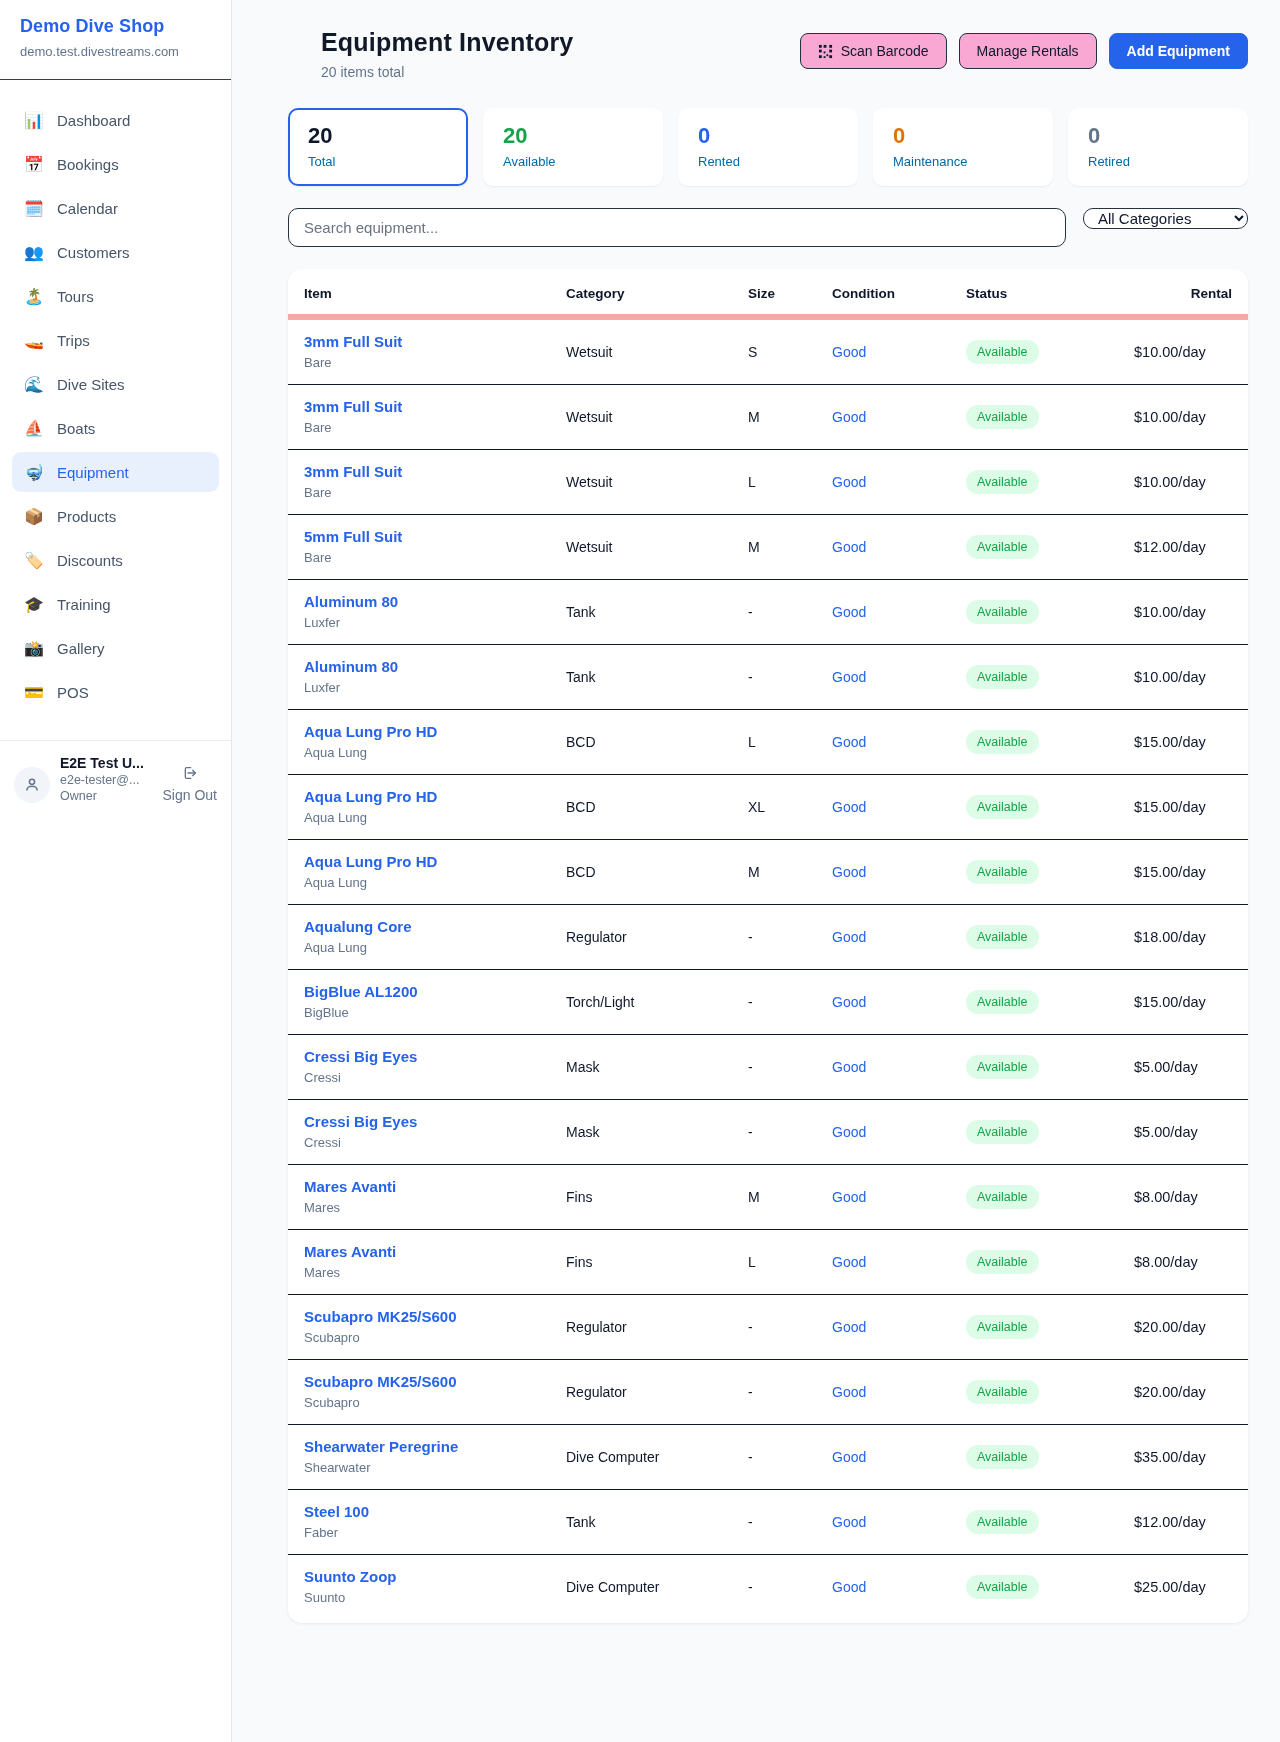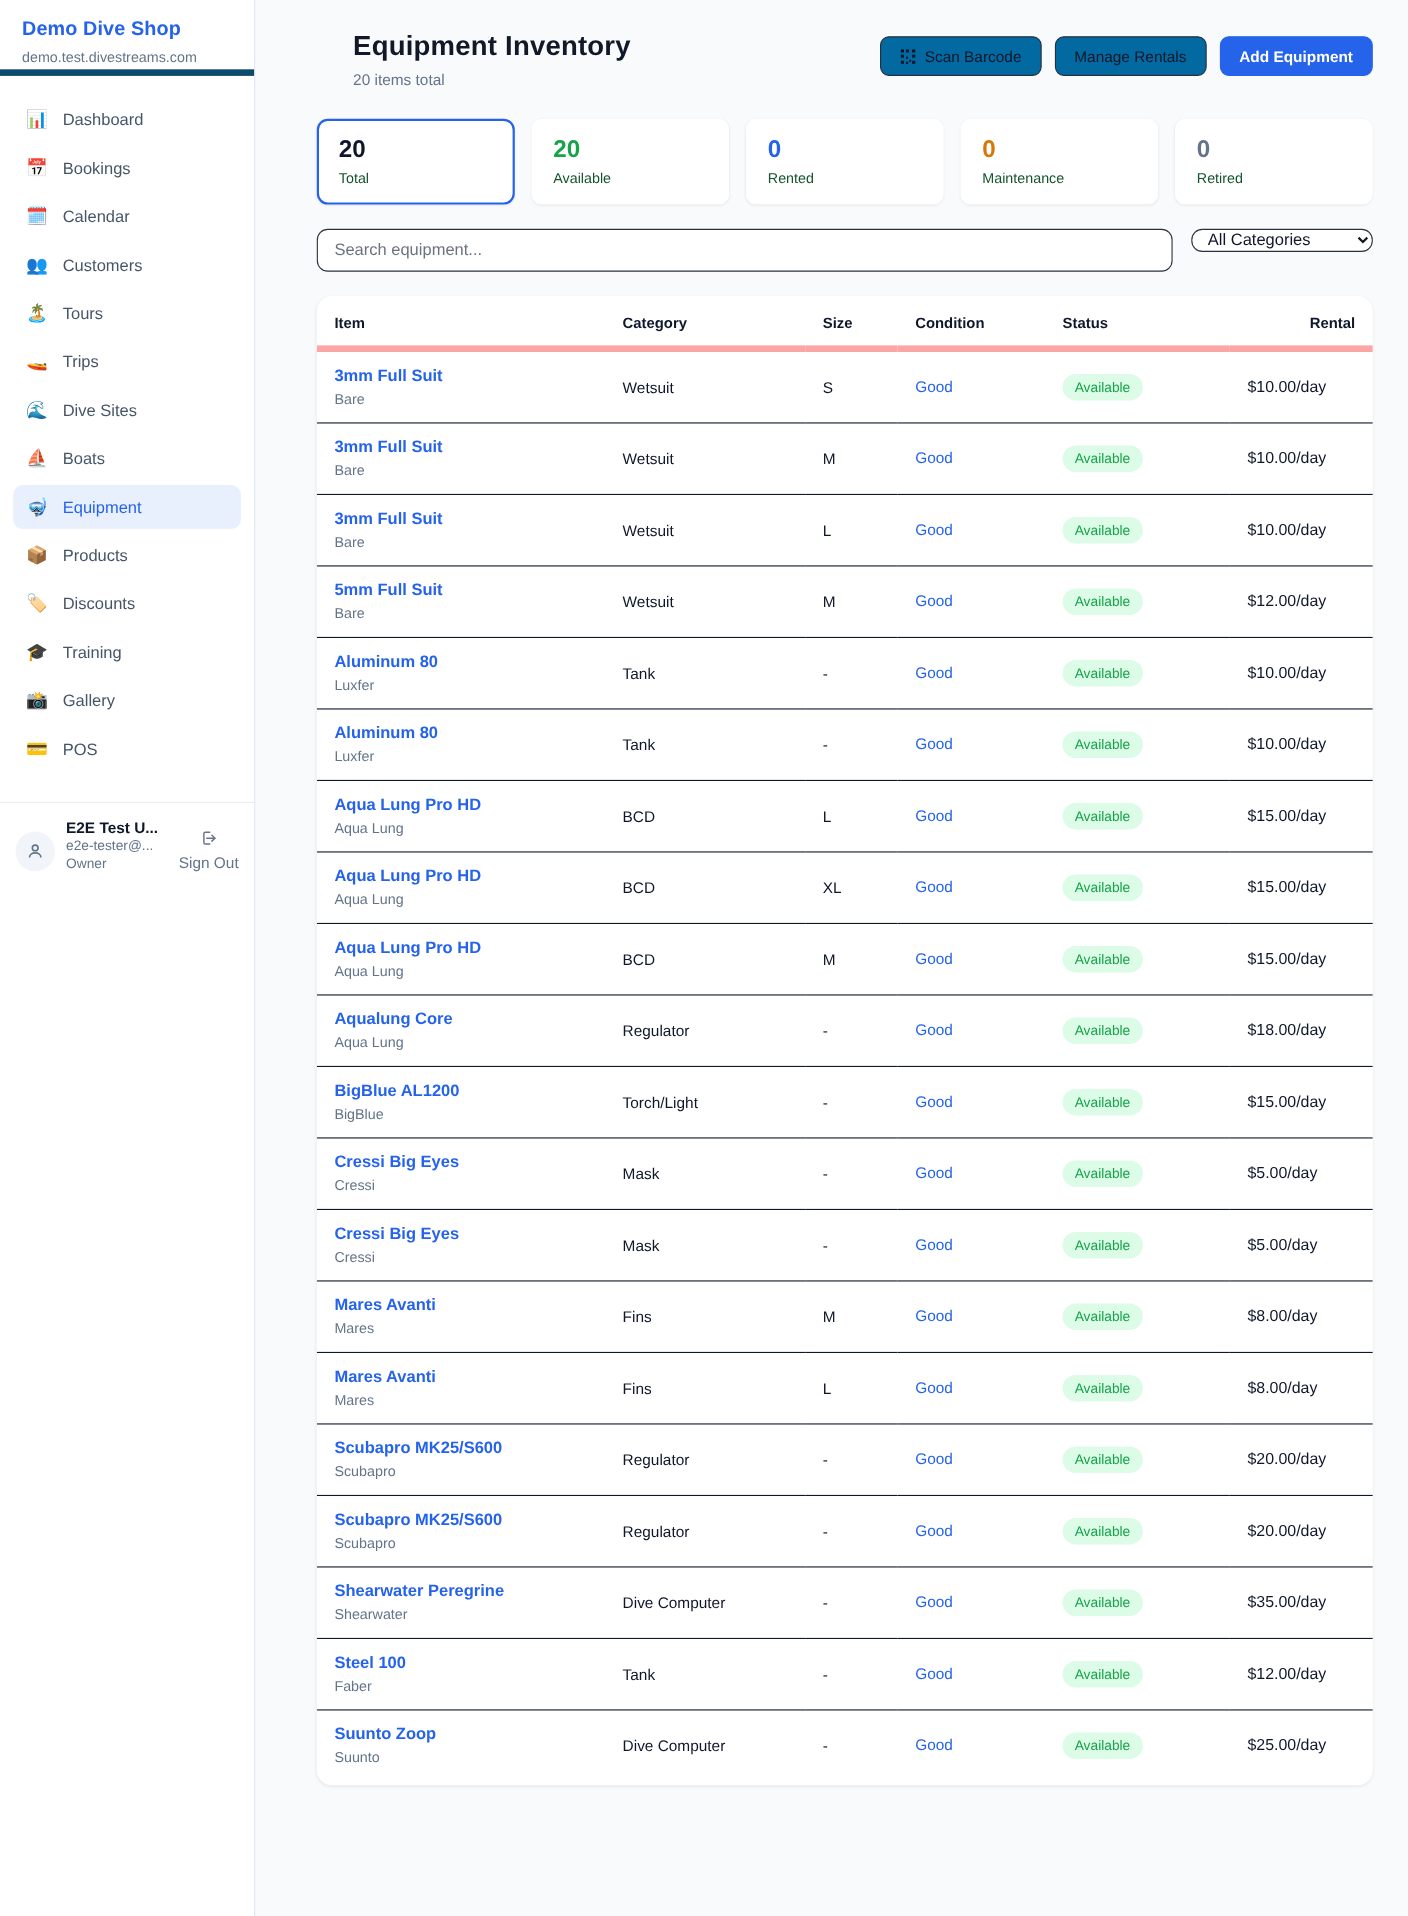--- a/index.html
+++ b/index.html
@@ -12,21 +12,21 @@
   }
   .layout { display:flex; height:100%; }
 
   
   .sidebar {
     width:232px; flex:0 0 232px;
     background:#ffffff;
     border-right:1px solid #e2e8f0;
     display:flex; flex-direction:column;
   }
-  .sidebar-header { padding:16px 20px 4px; border-bottom:6px solid #0c4a6e; }
+  .sidebar-header { padding:16px 20px 20px; border-bottom:1px solid #0c4a6e; }
   .brand-name { color:#2563eb; font-size:18px; font-weight:bold; letter-spacing:.1px; }
   .brand-domain { color:#64748b; font-size:13px; margin-top:7px; }
   .nav { padding:20px 12px 10px; }
   .nav-item {
     display:flex; align-items:center; gap:13px;
     height:40px; padding:0 12px; margin-bottom:4px;
     border-radius:9px; cursor:pointer;
     color:#475569; font-size:15px;
   }
   .nav-item.active { background:#e8f0fe; color:#2563eb; }
@@ -50,21 +50,21 @@
 
   
   .main { flex:1; padding:28px 32px 0 56px; min-width:0; }
 
   .page-header { display:flex; justify-content:space-between; align-items:flex-start;margin-left:33px; }
   .page-title { font-size:25px; font-weight:bold; color:#111827; letter-spacing:.2px; }
   .page-subtitle { font-size:14px; color:#64748b; margin-top:7px; }
   .header-actions { display:flex; gap:12px; padding-top:5px; }
   .btn {
     height:36px; padding:0 17px; border-radius:8px;
-    background:#0369a1; border:1px solid #24303f;
+    background:#f9a8d4; border:1px solid #24303f;
     font-size:14px; color:#0f172a; font-family:inherit;
     display:flex; align-items:center; gap:8px; cursor:pointer;
   }
   .btn-primary {
     background:#2563eb; border:1px solid #2563eb; color:#ffffff; font-weight:bold;
   }
 
   
   .stats { display:flex; gap:15px; margin-top:28px; }
   .stat-card {
@@ -73,21 +73,21 @@
     box-shadow:0 1px 2px rgba(15,23,42,.06);
     padding:13px 18px 15px; cursor:pointer;
   }
   .stat-card.selected { border-color:#2563eb; }
   .stat-value { font-size:22px; font-weight:bold; line-height:1.2; }
   .stat-value.dark   { color:#0f172a; }
   .stat-value.green  { color:#16a34a; }
   .stat-value.blue   { color:#2563eb; }
   .stat-value.orange { color:#d97706; }
   .stat-value.gray   { color:#64748b; }
-  .stat-label { font-size:13px; color:#14532d; margin-top:5px; }
+  .stat-label { font-size:13px; color:#0369a1; margin-top:5px; }
 
   
   .filters { display:flex; gap:17px; margin-top:22px; }
   .search-input {
     flex:1; height:39px; border:1px solid #28323f; border-radius:10px;
     background:#ffffff; padding:0 15px; font-size:15px; color:#0f172a;
     font-family:inherit; outline:none;
   }
   .search-input::placeholder { color:#6b7280; }
   .category-select {

